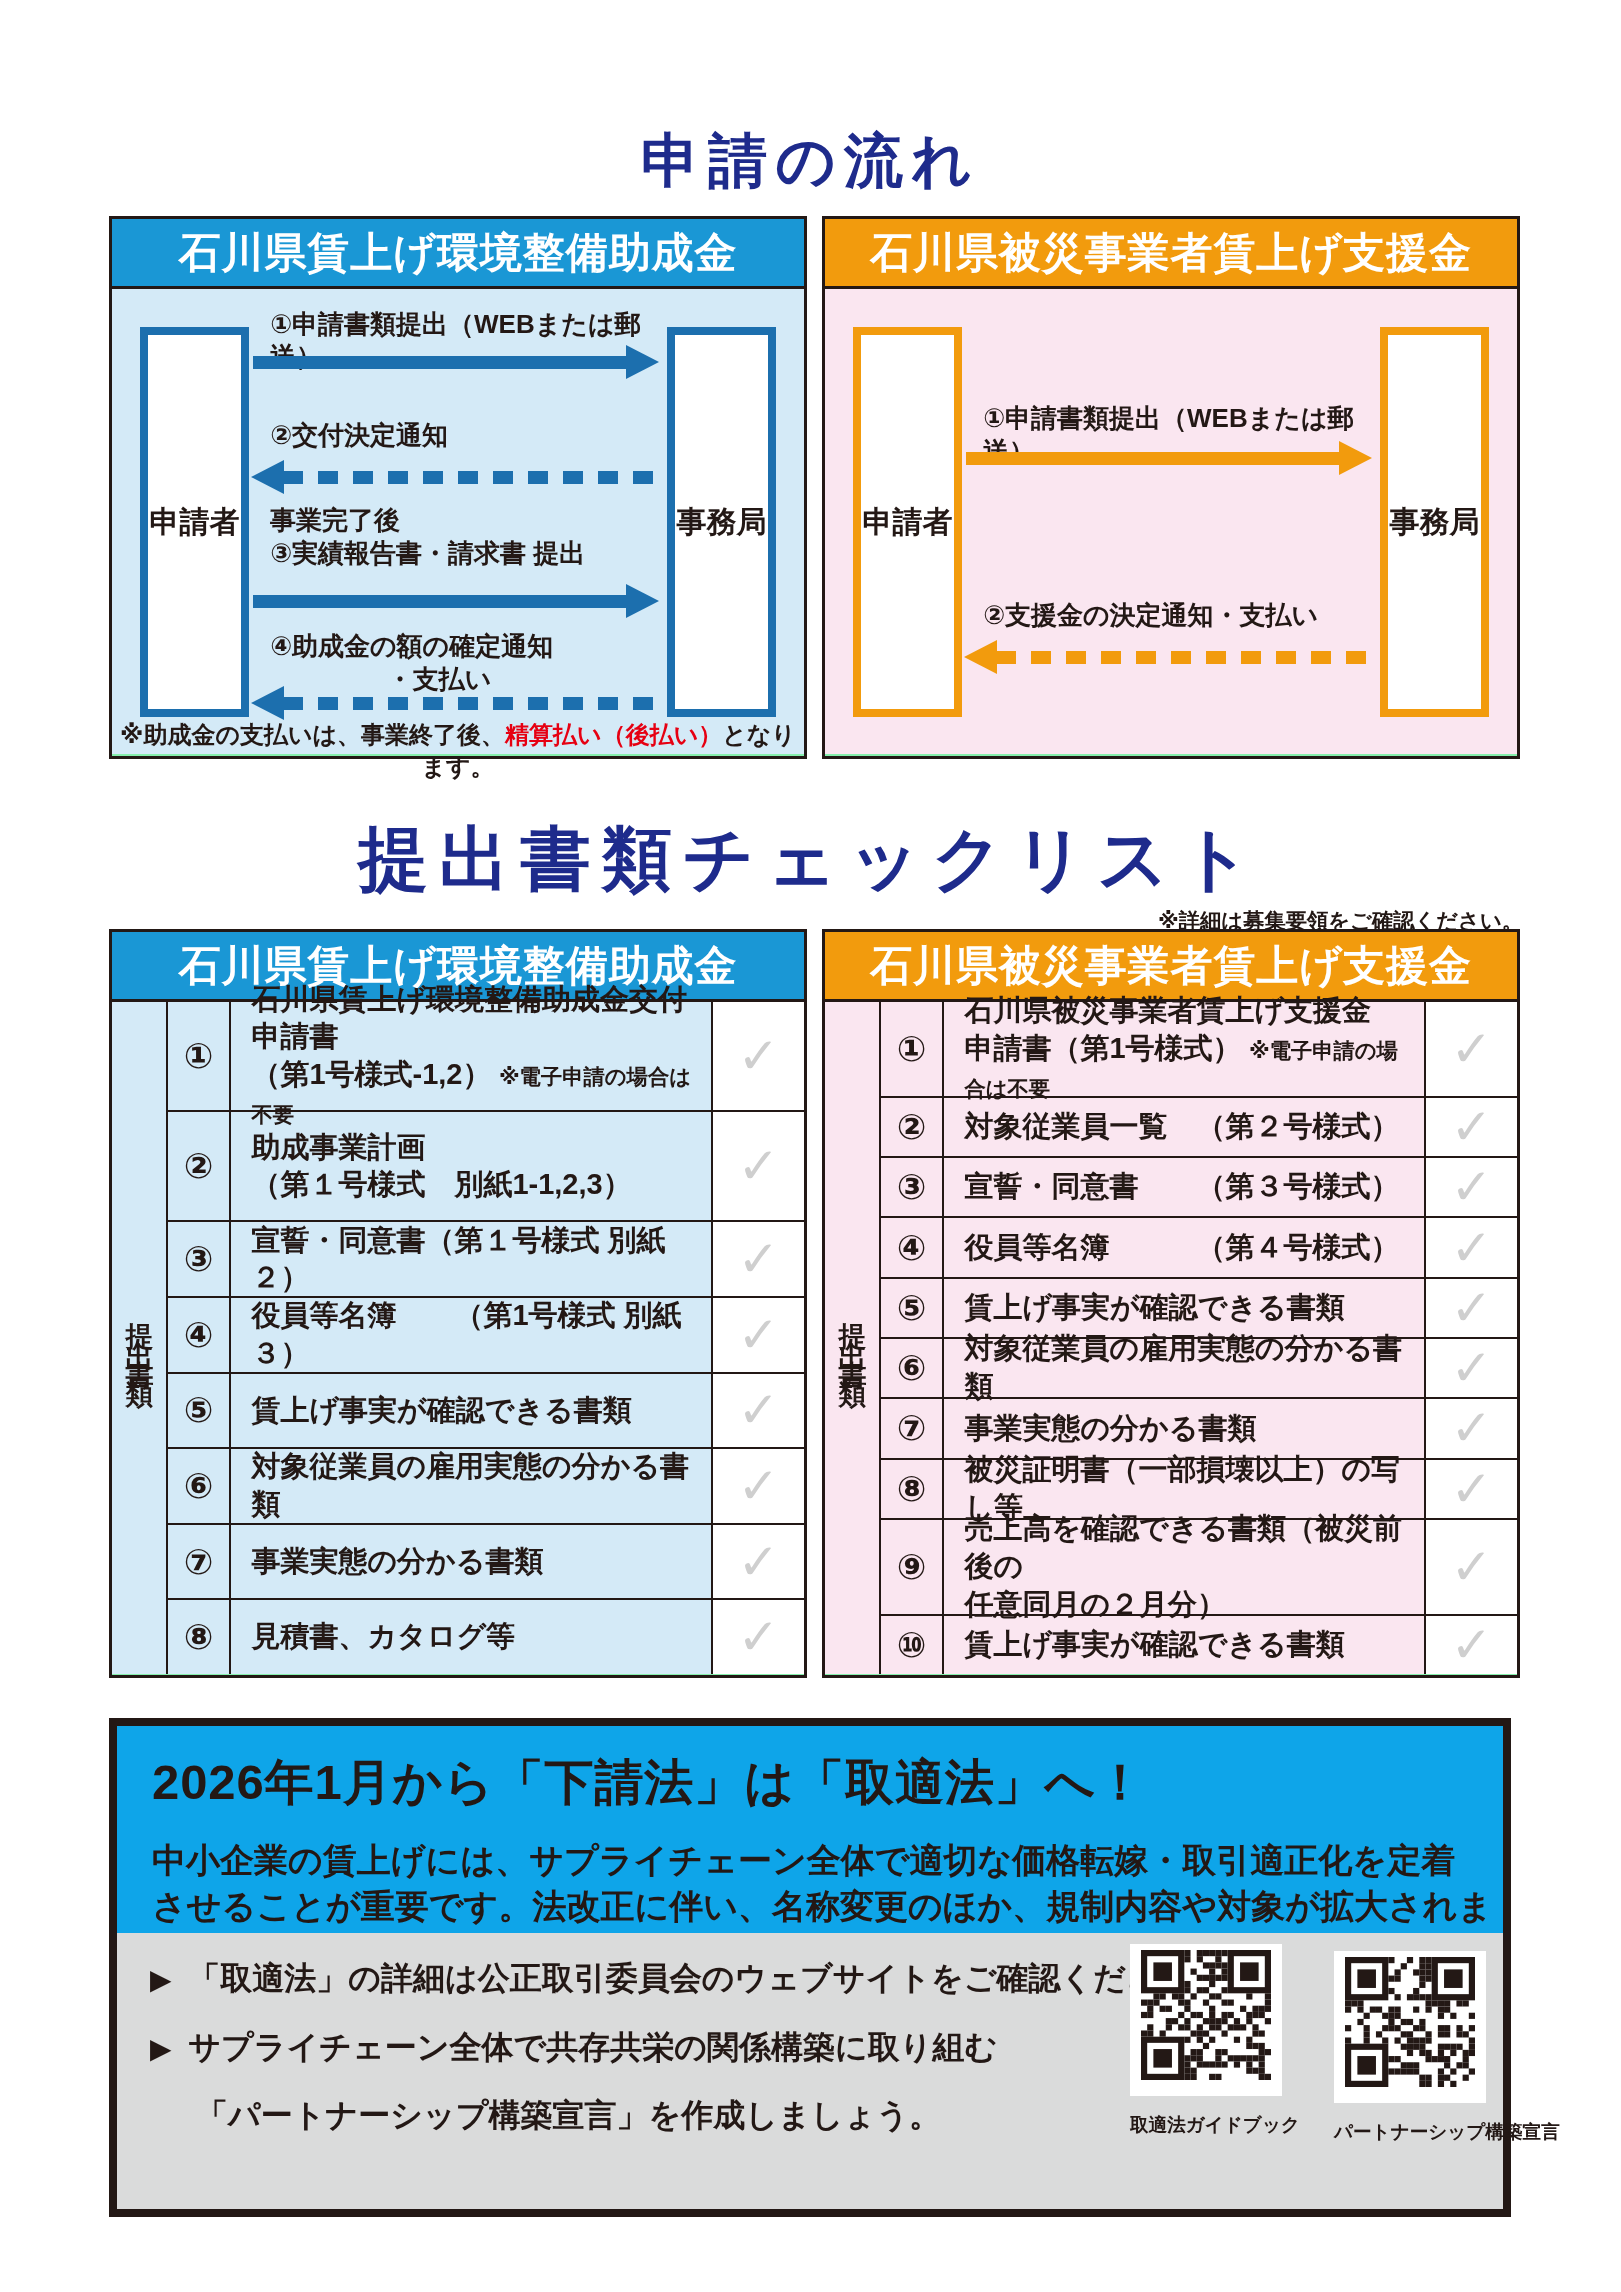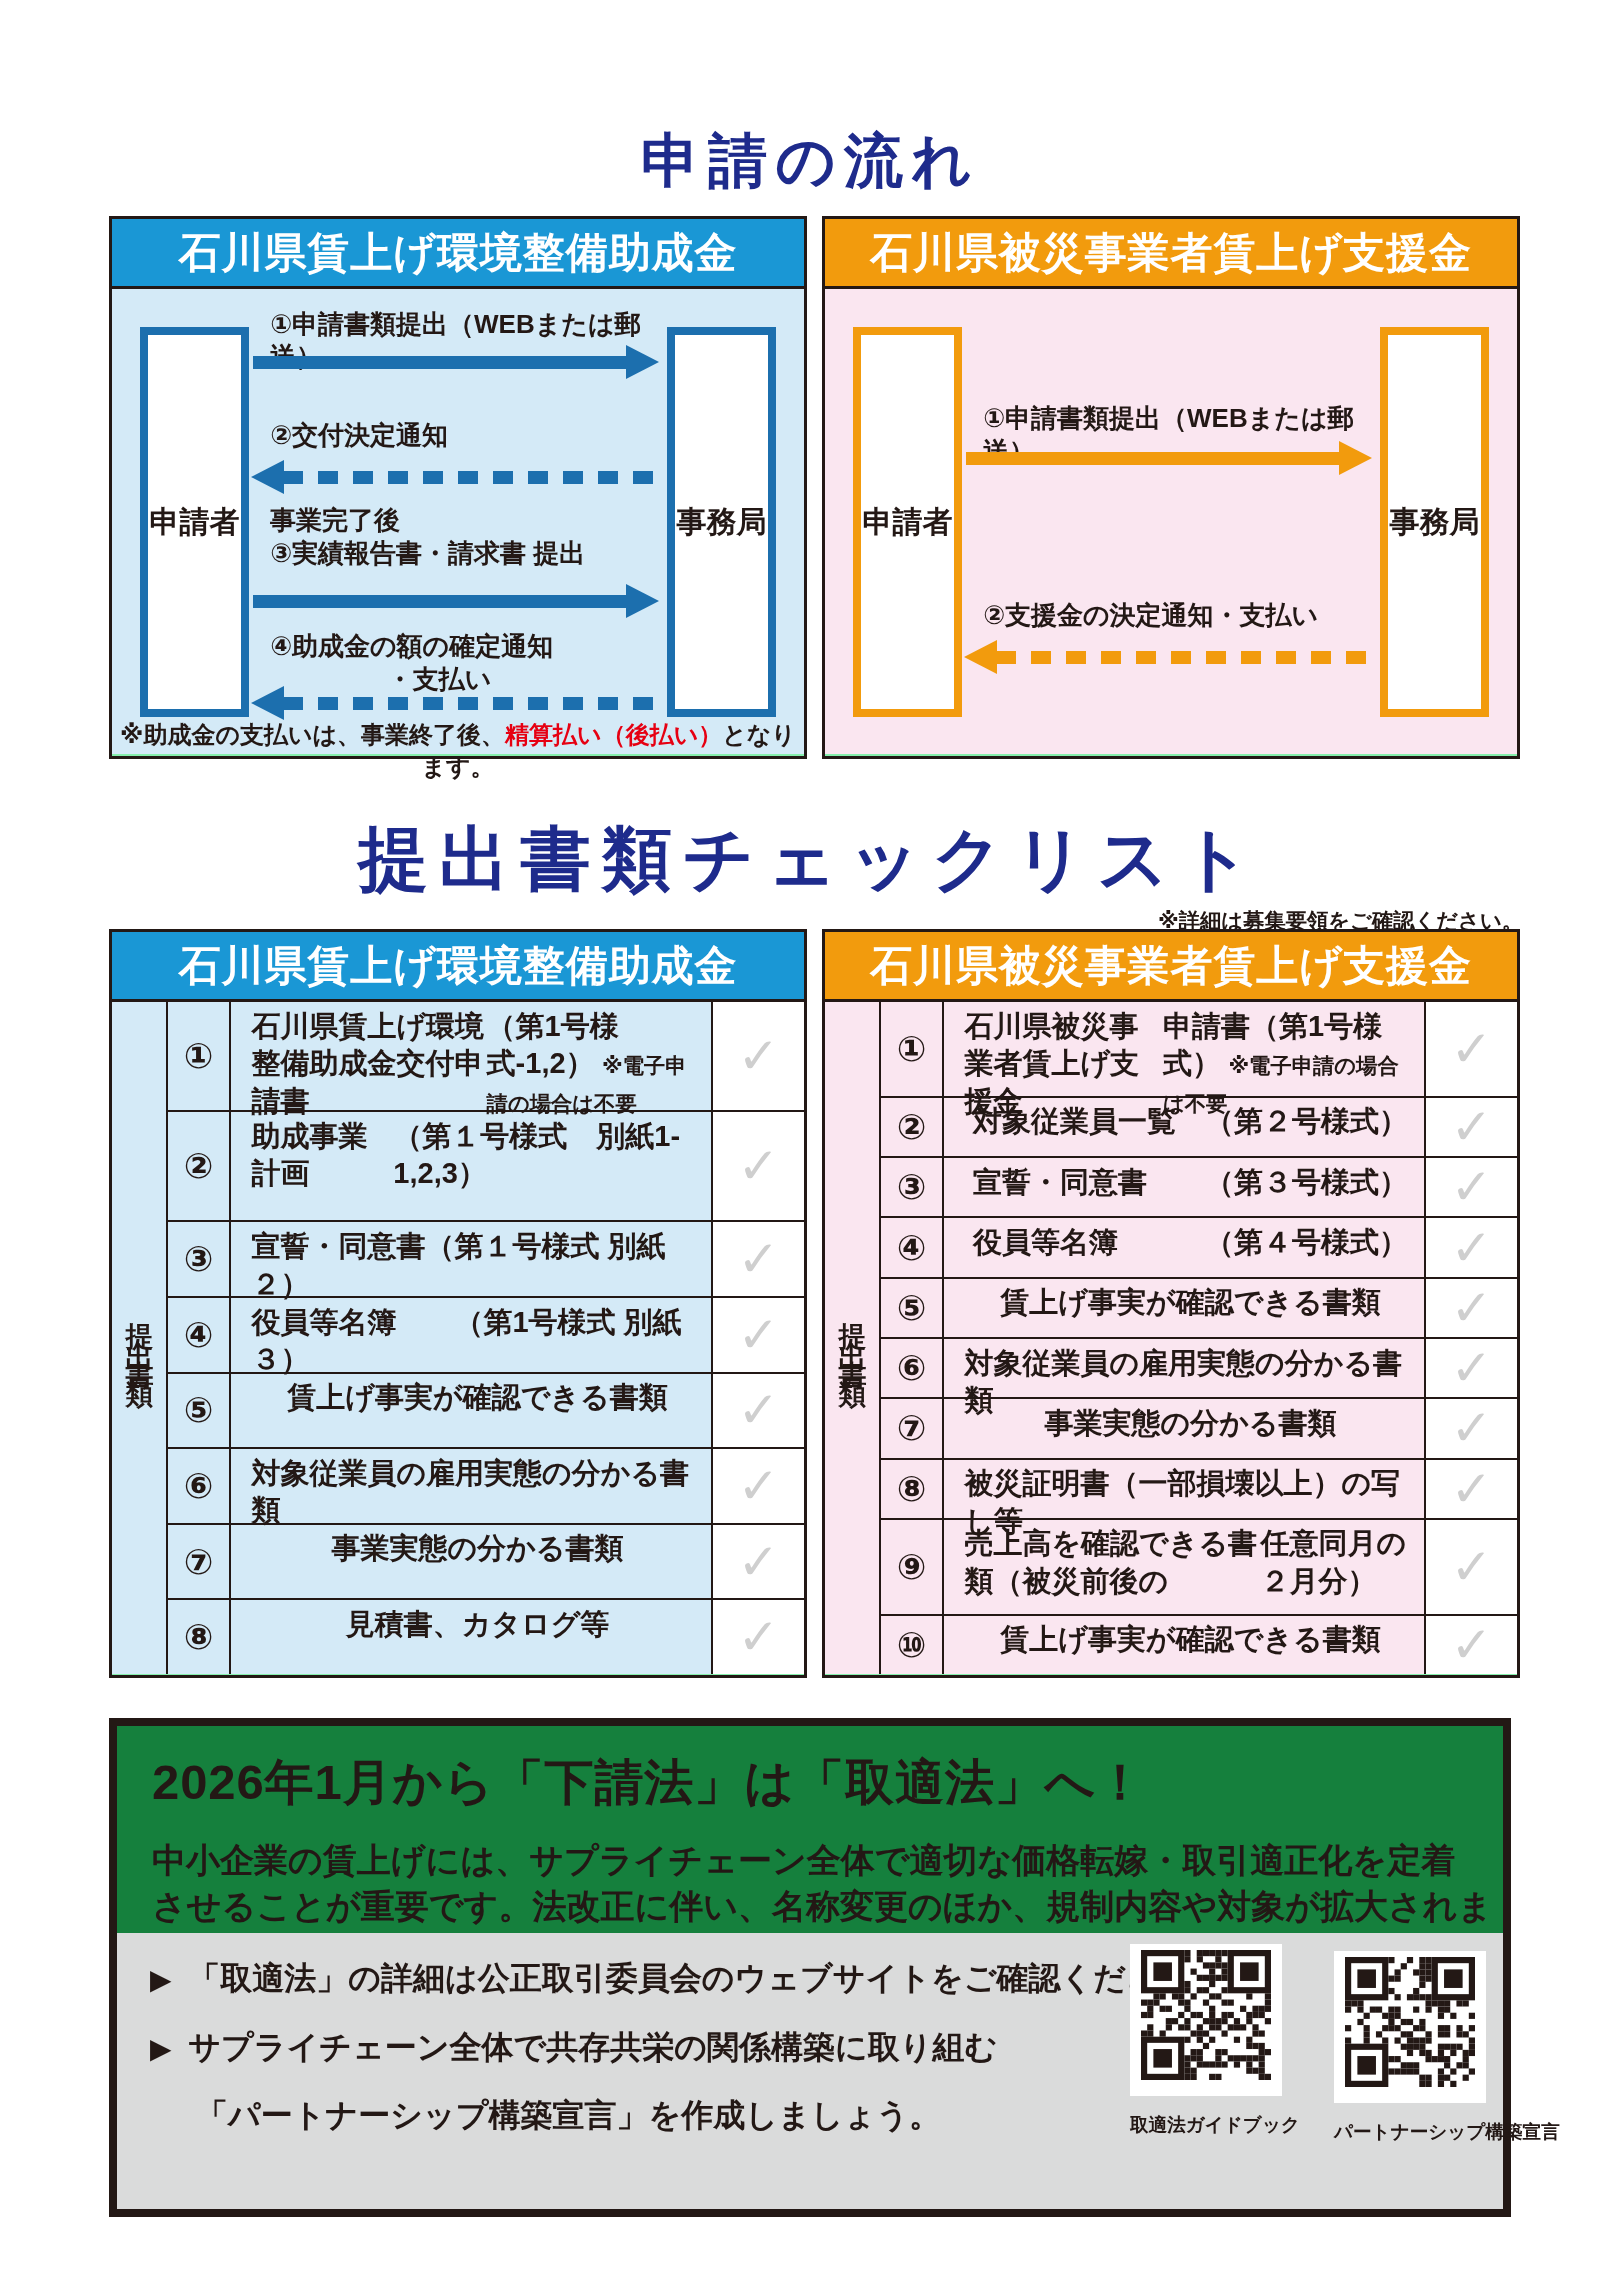--- a/index.html
+++ b/index.html
@@ -56,29 +56,29 @@
   .check-panel-table{display:flex;height:672px;}
   .side-col{width:54px;border-right:2.8px solid #231815;display:flex;align-items:center;justify-content:center;}
   .side-label{writing-mode:vertical-rl;text-orientation:upright;font-size:28px;font-weight:800;letter-spacing:18.6px;}
   .rows-col{flex:1;display:flex;flex-direction:column;}
   .crow{display:flex;border-bottom:2.8px solid #231815;flex:1 1 0;min-height:0;}
   .crow:last-child{border-bottom:none;}
   .crow.tall-l{flex:1.47 1 0;}
   .crow.tall-r{flex:1.61 1 0;}
   .cnum{width:61px;border-right:2.8px solid #231815;display:flex;align-items:center;justify-content:center;
     font-size:35px;font-weight:700;}
-  .ctext{flex:1;display:flex;flex-direction:row;justify-content:center;padding:5.6px 7.4px 5.6px 20.4px;
+  .ctext{flex:1;display:flex;flex-direction:column;justify-content:center;padding:5.6px 7.4px 5.6px 20.4px;
     font-size:29px;font-weight:700;line-height:1.3;}
   .cnote{font-size:21.3px;font-weight:700;margin-left:7.4px;}
   .ccheck{width:91px;border-left:2.8px solid #231815;background:#ffffff;display:flex;align-items:center;
     justify-content:center;font-size:50px;font-weight:700;color:#cfcfcf;}
 
   
   #notice{position:absolute;left:109px;top:1718px;width:1402px;height:499px;box-sizing:border-box;
-    border:8.3px solid #231815;background:#15803d;}
+    border:8.3px solid #231815;background:#0ea5e9;}
   #notice-title{margin:24px 0 0 35px;font-size:49px;font-weight:900;letter-spacing:0.9px;}
   #notice-body{margin:22px 0 0 35px;font-size:34px;font-weight:800;line-height:1.35;}
   #notice-gray{position:absolute;left:0;right:0;bottom:0;height:276px;background:#dadbdb;}
   .bullet-line{position:absolute;left:33px;font-size:32px;font-weight:800;display:flex;align-items:center;}
   .bullet-marker{font-size:28px;margin-right:16.7px;}
   .bullet-indent{padding-left:46px;}
   .qr-block{position:absolute;width:152px;text-align:center;}
   .qr-box{width:141px;height:141px;background:#ffffff;padding:5.6px;margin:0 auto;}
   .qr-label{margin-top:16px;font-size:18.6px;font-weight:700;color:#231815;white-space:nowrap;}
 </style>

